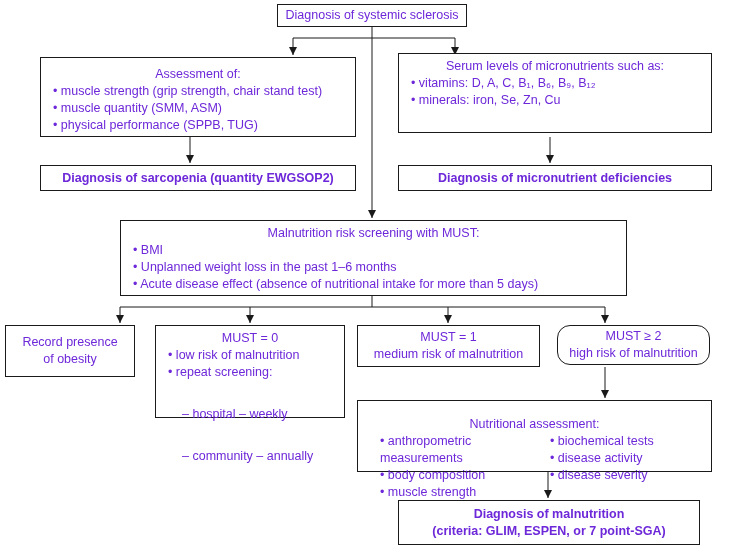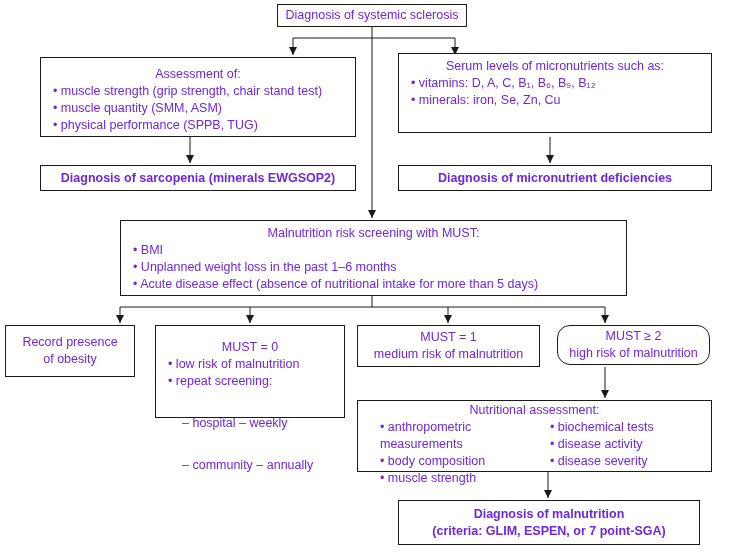--- a/index.html
+++ b/index.html
@@ -27,24 +27,24 @@
   .bullet { padding-left:12px; }
   .subitem { padding-left:26px;margin-top:25px; }
 
   .b-title   { left:277px; top:4px;   width:190px; height:23px; }
   .b-assess  { left:40px;  top:57px;  width:316px; height:80px; padding-top:8px; }
   .b-sarco   { left:40px;  top:165px; width:316px; height:26px; }
   .b-micro   { left:398px; top:53px;  width:314px; height:80px; padding-top:4px; }
   .b-defic   { left:398px; top:165px; width:314px; height:26px; }
   .b-must    { left:120px; top:220px; width:507px; height:76px; padding-top:4px; }
   .b-obesity { left:5px;   top:325px; width:130px; height:52px; }
-  .b-must0   { left:155px; top:325px; width:190px; height:93px; padding-top:13px; }
+  .b-must0   { left:155px; top:325px; width:190px; height:93px; padding-top:4px; }
   .b-must1   { left:357px; top:325px; width:183px; height:42px; }
   .b-must2   { left:557px; top:325px; width:153px; height:40px;border-radius:13px; }
-  .b-nutri   { left:357px; top:400px; width:355px; height:72px; padding-top:1px; }
+  .b-nutri   { left:357px; top:400px; width:355px; height:72px; padding-top:15px; }
   .b-final   { left:398px; top:500px; width:302px; height:45px; }
 
   .cols { display:flex; }
   .col1 { flex:0 0 192px; box-sizing:border-box; padding-left:10px; }
   .col2 { flex:1 1 auto; }
   .col2 .bullet { padding-left:0; }
 </style>
 </head>
 <body>
 
@@ -82,21 +82,21 @@
   </div>
 
   <div class="box b-assess">
     <div class="heading">Assessment of:</div>
     <div class="bullet">• muscle strength (grip strength, chair stand test)</div>
     <div class="bullet">• muscle quantity (SMM, ASM)</div>
     <div class="bullet">• physical performance (SPPB, TUG)</div>
   </div>
 
   <div class="box b-sarco vcenter bold">
-    <span>Diagnosis of sarcopenia (minerals EWGSOP2)</span>
+    <span>Diagnosis of sarcopenia (quantity EWGSOP2)</span>
   </div>
 
   <div class="box b-micro">
     <div class="heading">Serum levels of micronutrients such as:</div>
     <div class="bullet">• vitamins: D, A, C, B₁, B₆, B₉, B₁₂</div>
     <div class="bullet">• minerals: iron, Se, Zn, Cu</div>
   </div>
 
   <div class="box b-defic vcenter bold">
     <span>Diagnosis of micronutrient deficiencies</span>

